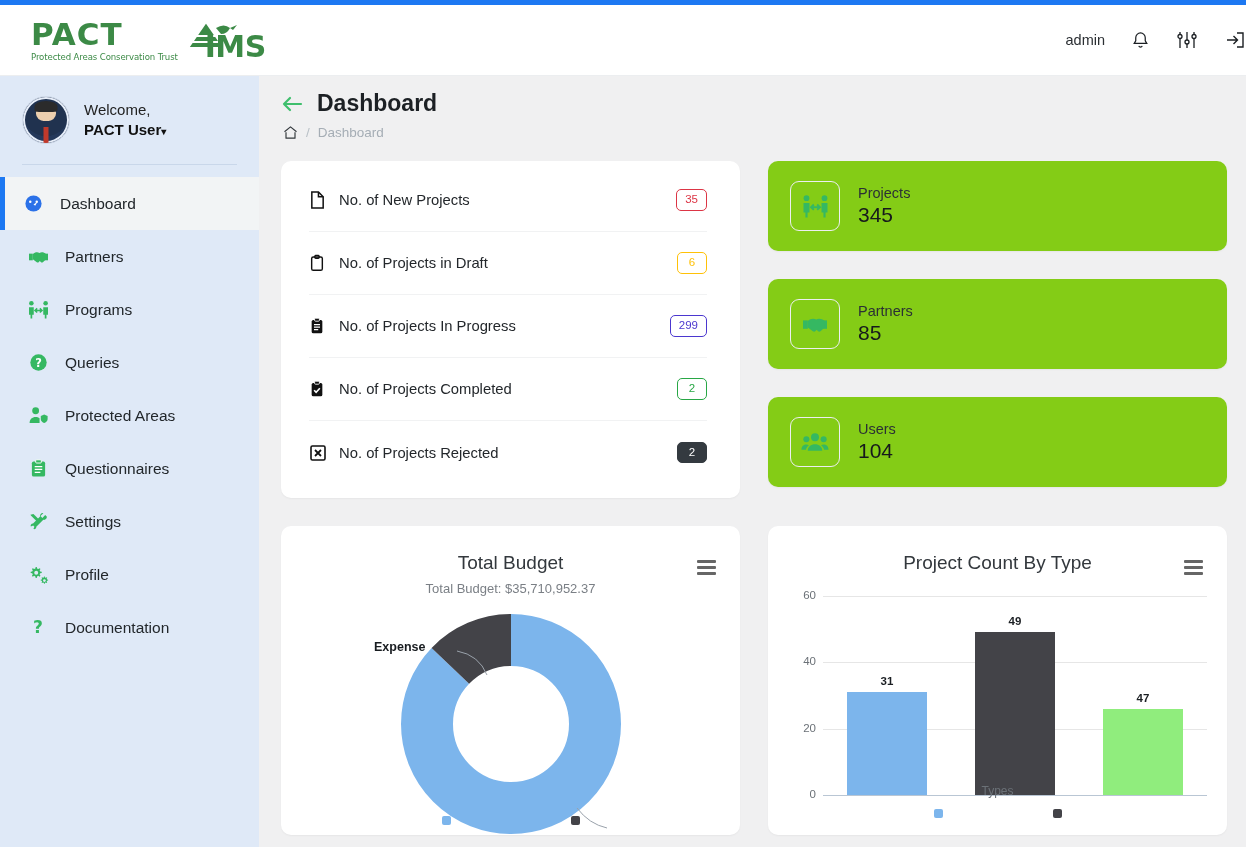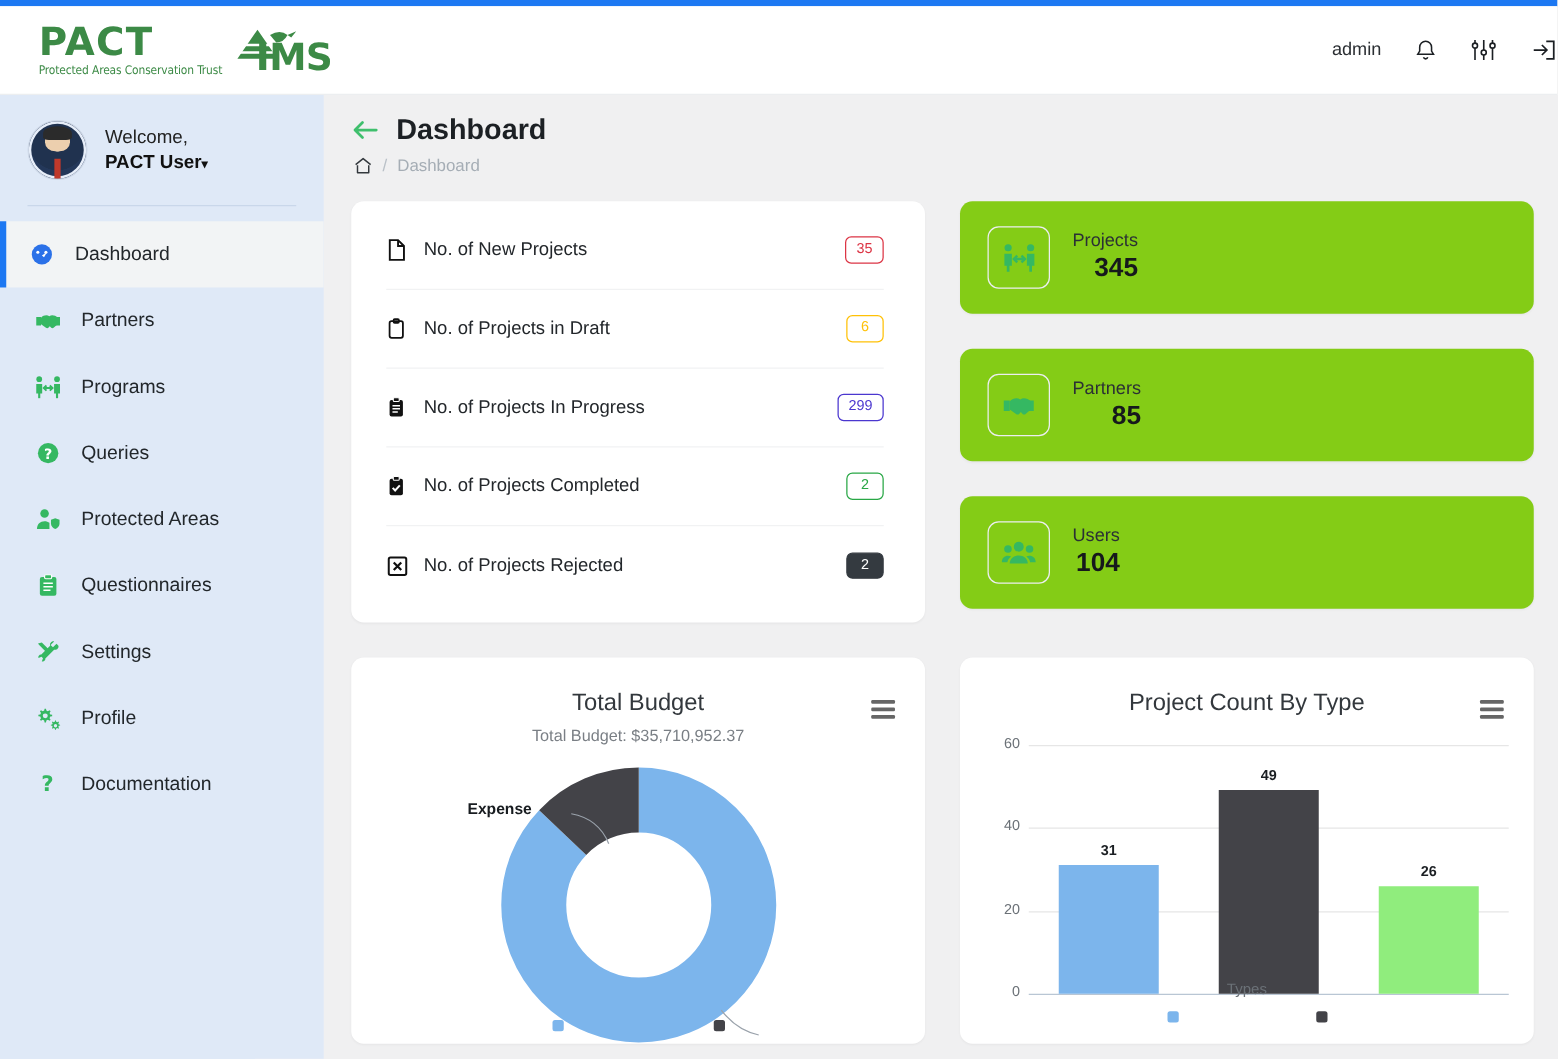--- a/index.html
+++ b/index.html
@@ -145,21 +145,21 @@
     display:flex; align-items:center; padding: 0 22px; gap: 18px;
     box-shadow: 0 1px 2px rgba(0,0,0,.045);
   }
   .sumicon {
     width: 50px; height: 50px; border-radius: 9px;
     border:1px solid #eceef0; display:flex; align-items:center;
     justify-content:center; color:#35b862; flex:0 0 50px;
   }
   .sumtext { line-height:1.25; }
   .sumlabel { font-size: 14.5px; color:#2b3035; }
-  .sumvalue { font-size: 21px; font-weight: 700; color:#16191c; margin-top:0;text-align:right; }
+  .sumvalue { font-size: 21px; font-weight: 400; color:#16191c; margin-top:0; }
 
   
   .chartcard { position: relative; height: 309px; overflow: hidden; }
   .chart-title {
     text-align:center; font-size: 19px; color: #33383d;
     padding-top: 26px; font-weight: 400;
   }
   .chart-sub { text-align:center; font-size: 13px; color:#7a7f85; margin-top: 7px; }
   .burger {
     position:absolute; right: 24px; top: 34px; cursor:pointer;
@@ -552,21 +552,21 @@
             <div class="bars" style="bottom:15px;top:16px">
               <div class="barslot">
                 <span class="barval">31</span>
                 <div class="bar" style="height:103px;background:#7cb5ec"></div>
               </div>
               <div class="barslot">
                 <span class="barval">49</span>
                 <div class="bar" style="height:163px;background:#434348"></div>
               </div>
               <div class="barslot">
-                <span class="barval">26</span>
+                <span class="barval">47</span>
                 <div class="bar" style="height:86px;background:#90ed7d"></div>
               </div>
             </div>
 
             <div class="xlabel">Types</div>
             <div class="legend-dots" style="bottom:-8px;gap:110px">
               <span class="legend-dot" style="background:#7cb5ec"></span>
               <span class="legend-dot" style="background:#434348"></span>
             </div>
           </div>

